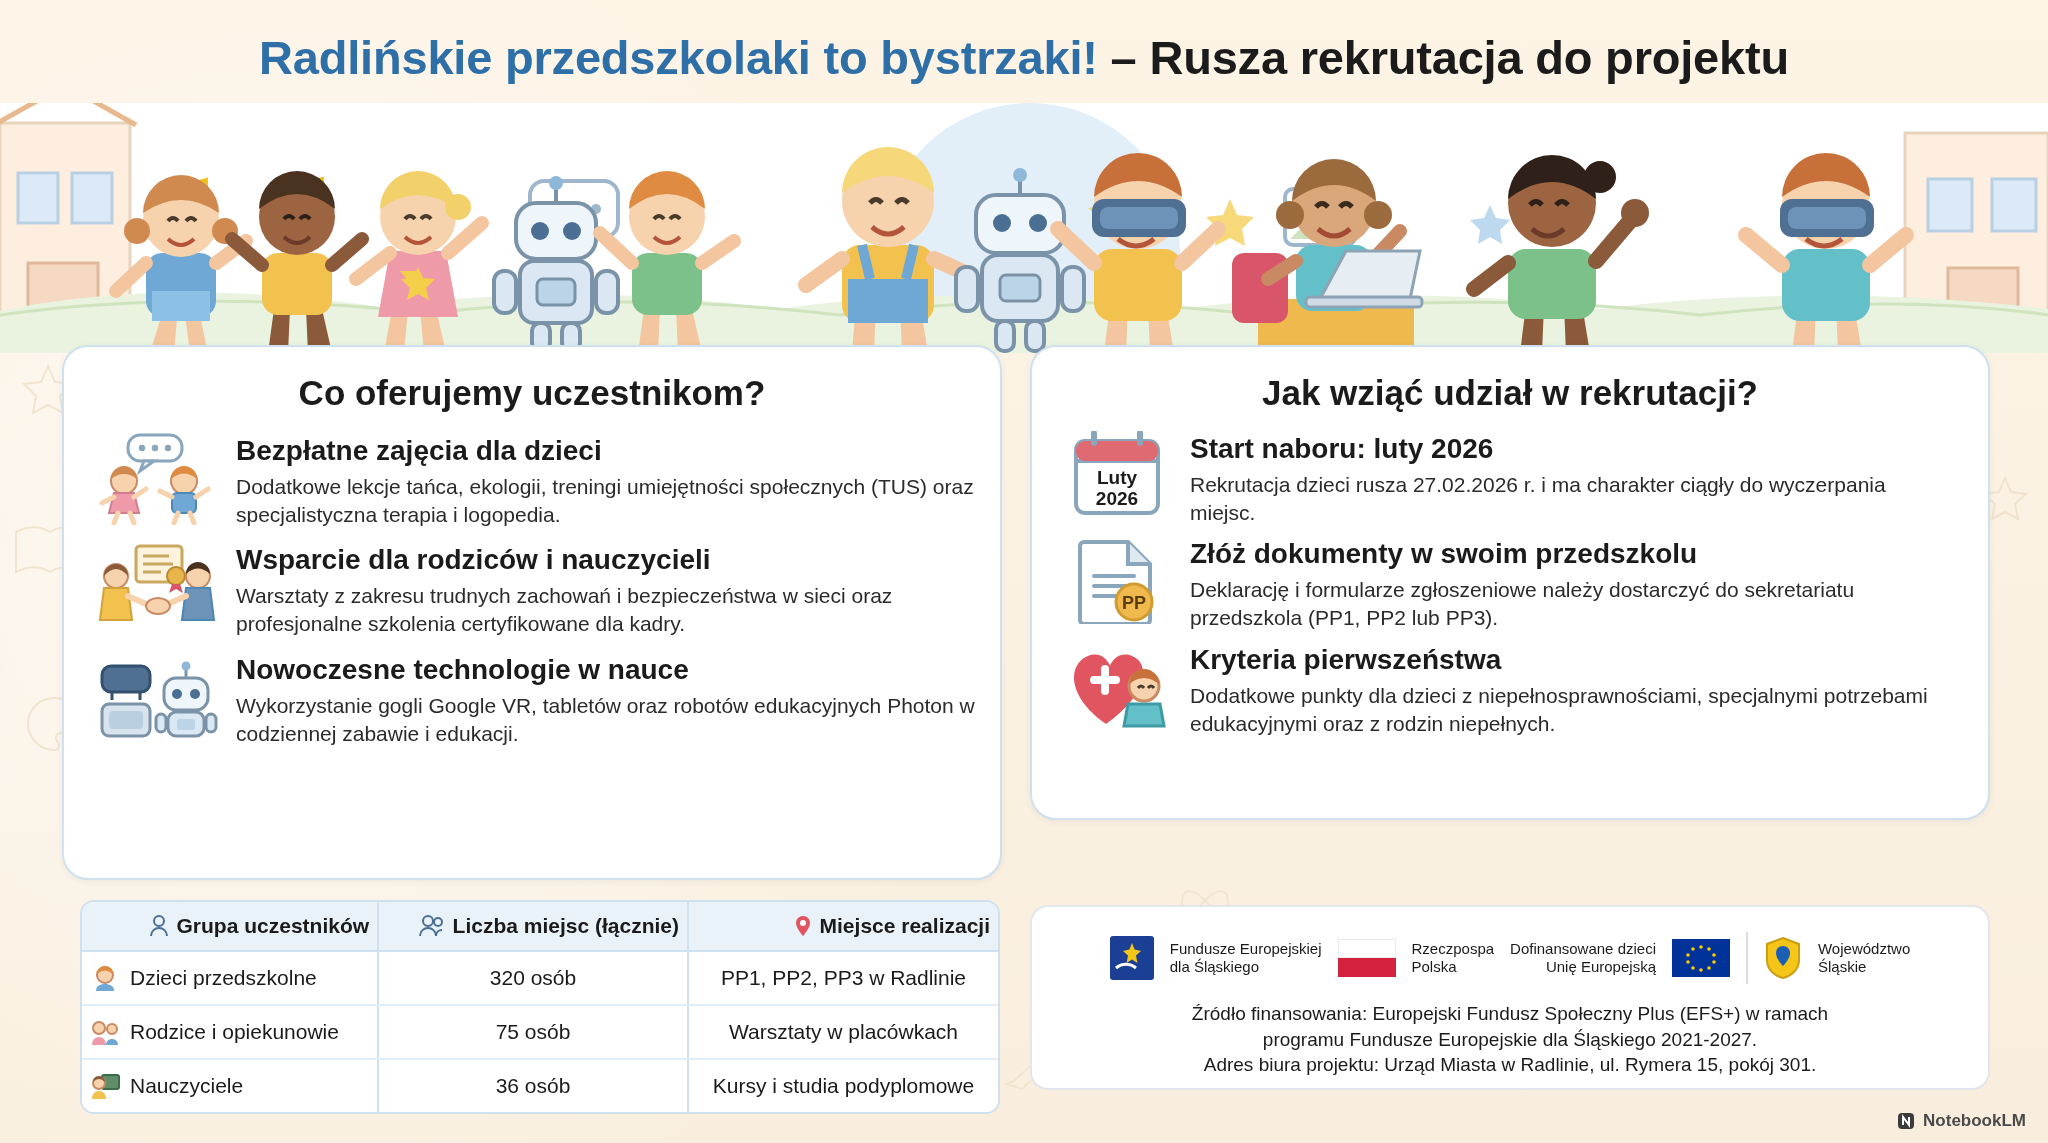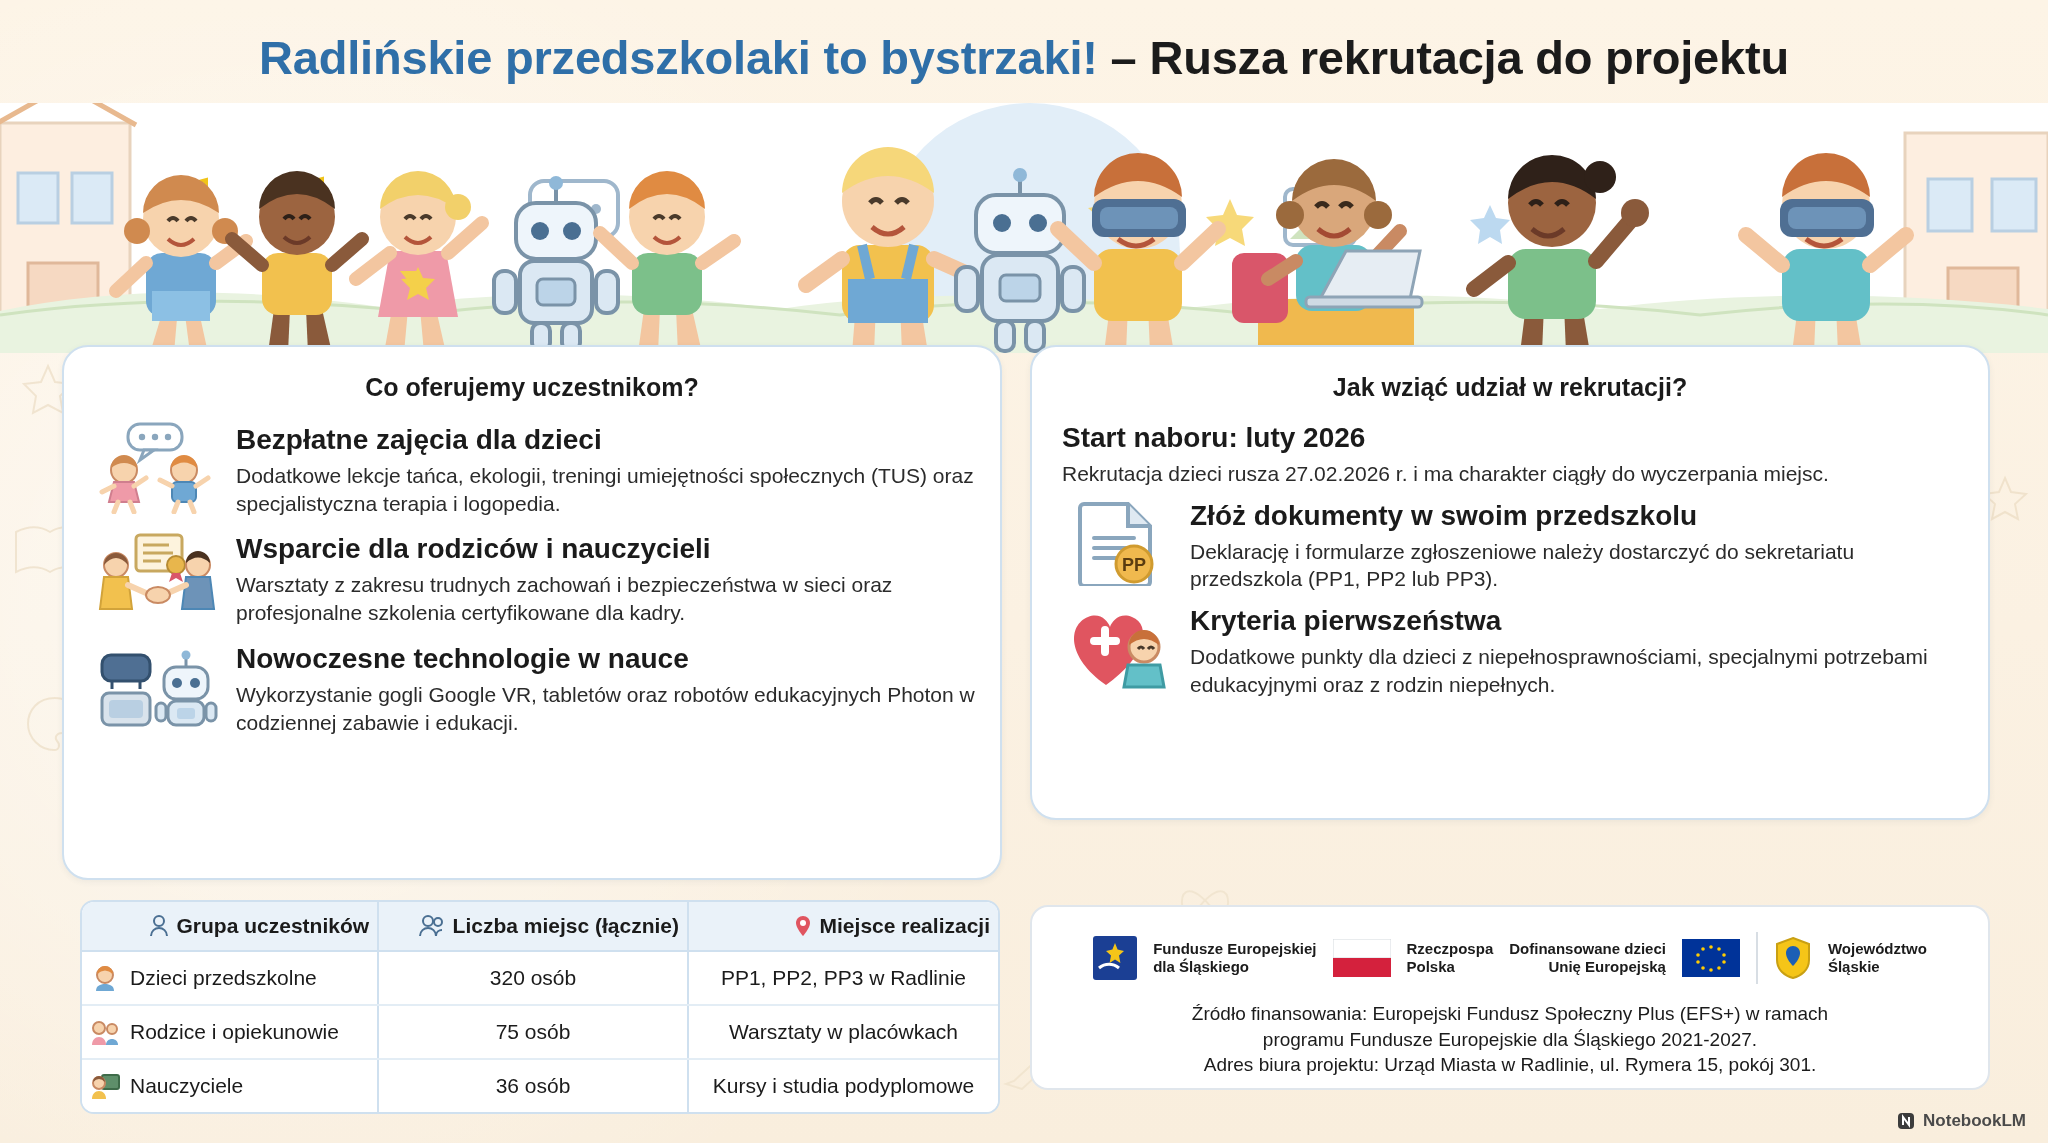--- a/index.html
+++ b/index.html
@@ -47,21 +47,21 @@
     background: #ffffff;
     border: 2px solid #cfe0ef;
     border-radius: 26px;
     box-shadow: 0 2px 6px rgba(60,80,100,0.07);
   }
   #card-left  { left: 62px;  top: 345px; width: 940px;  height: 535px; }
   #card-right { left: 1030px; top: 345px; width: 960px; height: 475px; }
 
   .card-title {
     text-align: center;
-    font-size: 25px; font-weight: 700; color: #1b1b1b;
+    font-size: 35px; font-weight: 700; color: #1b1b1b;
     margin-top: 26px; margin-bottom: 10px;
   }
 
   .feature { display: flex; gap: 18px; padding: 10px 20px 4px 34px; }
   .feature .art { width: 120px; min-width:120px; height: 92px; position: relative; }
   .feature .txt { flex: 1; }
   .feature h3 {
     margin: 2px 0 6px 0; font-size: 28px; font-weight: 700; color: #1b1b1b;
   }
   .feature p {
@@ -96,21 +96,21 @@
   .th-inner { display:flex; align-items:center; justify-content:flex-end; gap:8px; }
   .cell-with-icon { display:flex; align-items:center; gap:10px; }
 
   
   .footer {
     position: absolute; left: 1030px; top: 905px; width: 960px; height: 185px;
     background: #ffffff; border: 2px solid #e0e6ec; border-radius: 18px;
     padding: 14px 18px 10px 18px;
   }
   .logos { display: flex; align-items: center; justify-content: center; gap: 16px; height: 74px; }
-  .logo-txt { font-size: 15px; line-height: 1.2; font-weight: 700; color: #1b1b1b; }
+  .logo-txt { font-size: 15px; line-height: 1.2; font-weight: 400; color: #1b1b1b; }
   .logo-sep { width: 2px; height: 52px; background: #d8dee4; }
   .footer-note {
     text-align: center; font-size: 19px; line-height: 1.35; color: #1b1b1b; margin-top: 6px;
   }
 
   .watermark {
     position: absolute; right: 22px; bottom: 12px;
     display: flex; align-items: center; gap: 7px;
     font-size: 17px; font-weight: 700; color: #4a4a4a;
   }
@@ -427,20 +427,30 @@
         <h3>Nowoczesne technologie w nauce</h3>
         <p>Wykorzystanie gogli Google VR, tabletów oraz robotów edukacyjnych Photon w codziennej zabawie i edukacji.</p>
       </div>
     </div>
   </div>
 
   <div class="card" id="card-right">
     <div class="card-title">Jak wziąć udział w rekrutacji?</div>
 
     <div class="feature">
+      <div class="art">
+        <svg width="110" height="88" viewBox="0 0 110 88">
+          <rect x="14" y="10" width="82" height="72" rx="9" fill="#ffffff" stroke="#8aa6bd" stroke-width="4"></rect>
+          <path d="M14 30 h82" stroke="#8aa6bd" stroke-width="4"></path>
+          <rect x="14" y="10" width="82" height="20" rx="9" fill="#e06a72"></rect>
+          <path d="M32 12 l0 -10M78 12 l0 -10" stroke="#8aa6bd" stroke-width="6" stroke-linecap="round"></path>
+          <text x="55" y="53" text-anchor="middle" font-family="Liberation Sans, sans-serif" font-size="19" font-weight="700" fill="#1b1b1b">Luty</text>
+          <text x="55" y="74" text-anchor="middle" font-family="Liberation Sans, sans-serif" font-size="19" font-weight="700" fill="#1b1b1b">2026</text>
+        </svg>
+      </div>
       <div class="txt">
         <h3>Start naboru: luty 2026</h3>
         <p>Rekrutacja dzieci rusza 27.02.2026 r. i ma charakter ciągły do wyczerpania miejsc.</p>
       </div>
     </div>
 
     <div class="feature">
       <div class="art">
         <svg width="110" height="88" viewBox="0 0 110 88">
           <path d="M22 6 h44 l22 22 v56 a4 4 0 0 1 -4 4 h-62 a4 4 0 0 1 -4 -4 v-74 a4 4 0 0 1 4 -4z" fill="#ffffff" stroke="#8aa6bd" stroke-width="4"></path>

